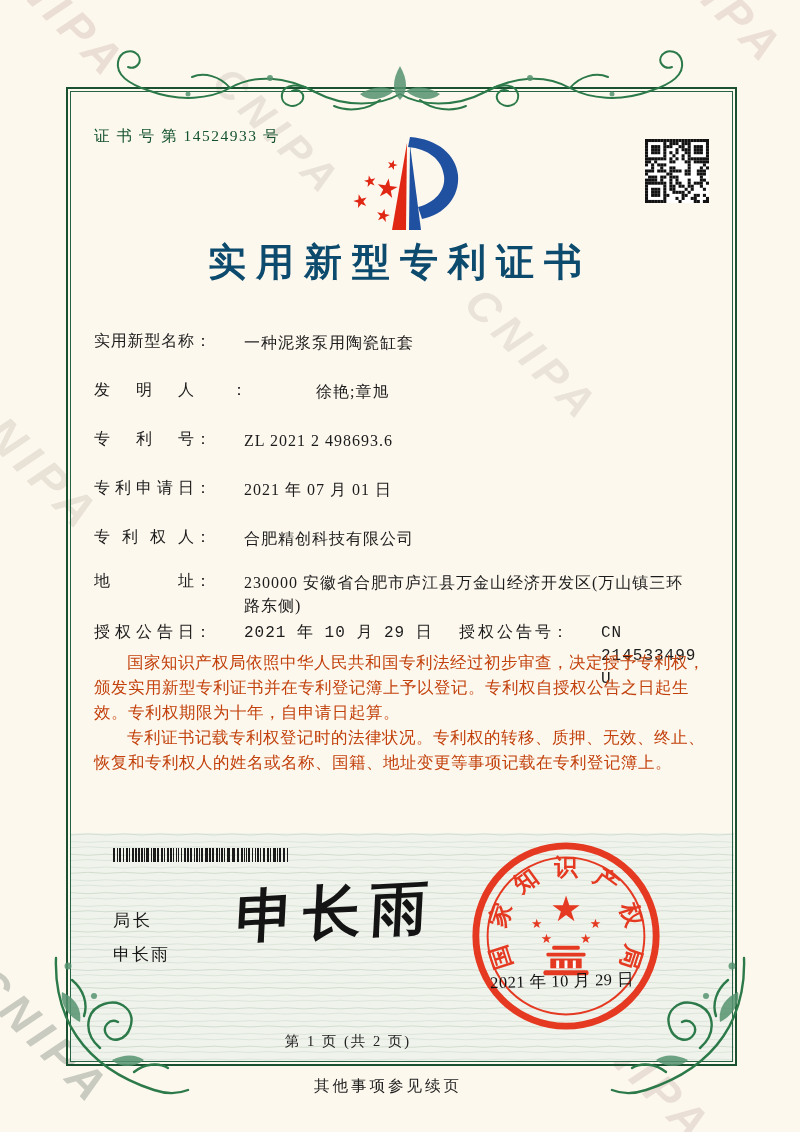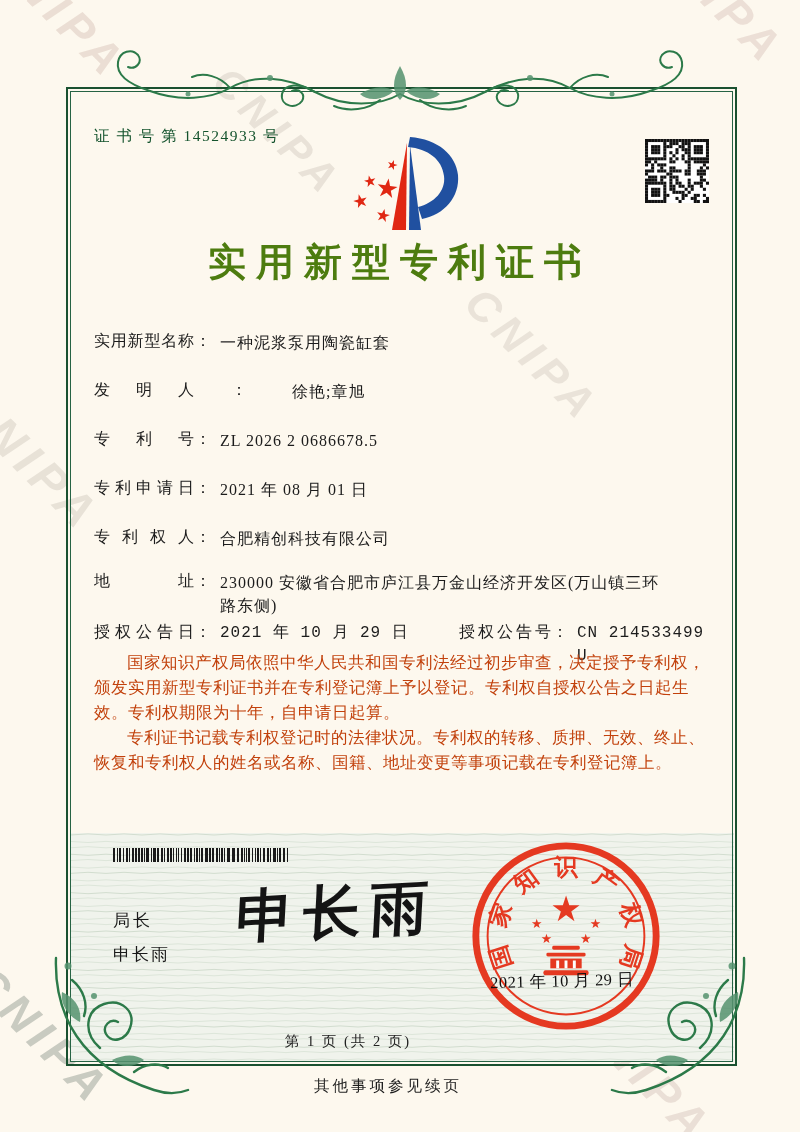--- a/index.html
+++ b/index.html
@@ -40,35 +40,35 @@
 
   
   .cert-no{
     position:absolute;left:94px;top:126px;
     font-size:15.5px;letter-spacing:1.5px;z-index:3;color:#14532d;
   }
   .logo{position:absolute;left:338px;top:131px;z-index:3;}
   .qr{position:absolute;left:645px;top:139px;width:64px;height:64px;z-index:3;background:#fff;}
   .title{
     position:absolute;left:0;top:237px;width:800px;text-align:center;
-    font-size:38px;font-weight:bold;letter-spacing:10px;color:#4d7c0f;z-index:3;
+    font-size:38px;font-weight:bold;letter-spacing:10px;color:#0c4a6e;z-index:3;
   }
 
   
   .frow{
     position:absolute;left:94px;display:flex;align-items:flex-start;
     font-size:16px;z-index:3;width:620px;color:#1c1c1c;
   }
   .flabel{
     display:inline-block;width:100px;
     text-align:justify;text-align-last:justify;
     flex:none;
   }
   .fcolon{flex:none;margin:0 9px 0 1px;}
-  .fvalue{letter-spacing:1px;line-height:23px;max-width:448px;}
+  .fvalue{letter-spacing:1px;line-height:23px;max-width:448px;margin-left:24px;}
   .g2{position:absolute;left:365px;top:0;display:flex;}
   .g2 .flabel{width:92px;}
 
   
   .paras{
     position:absolute;left:94px;top:650px;width:618px;z-index:3;
     font-size:16.5px;line-height:25px;color:#c2410c;letter-spacing:0.5px;
   }
   .paras p{margin:0;text-indent:2em;}
 
@@ -491,26 +491,26 @@
       <span class="fvalue">一种泥浆泵用陶瓷缸套</span>
   </div>
   <div class="frow" style="top:380px;gap:36px;">
     <span class="flabel">发明人</span>
       <span class="fcolon">：</span>
       <span class="fvalue">徐艳;章旭</span>
   </div>
   <div class="frow" style="top:429px;">
     <span class="flabel">专利号</span>
       <span class="fcolon">：</span>
-      <span class="fvalue">ZL 2026 2 0686678.5</span>
+      <span class="fvalue">ZL 2021 2 498693.6</span>
   </div>
   <div class="frow" style="top:478px;">
     <span class="flabel">专利申请日</span>
       <span class="fcolon">：</span>
-      <span class="fvalue">2021 年 08 月 01 日</span>
+      <span class="fvalue">2021 年 07 月 01 日</span>
   </div>
   <div class="frow" style="top:527px;">
     <span class="flabel">专利权人</span>
       <span class="fcolon">：</span>
       <span class="fvalue">合肥精创科技有限公司</span>
   </div>
   <div class="frow" style="top:571px;">
     <span class="flabel">地址</span>
       <span class="fcolon">：</span>
       <span class="fvalue">230000 安徽省合肥市庐江县万金山经济开发区(万山镇三环路东侧)</span>

